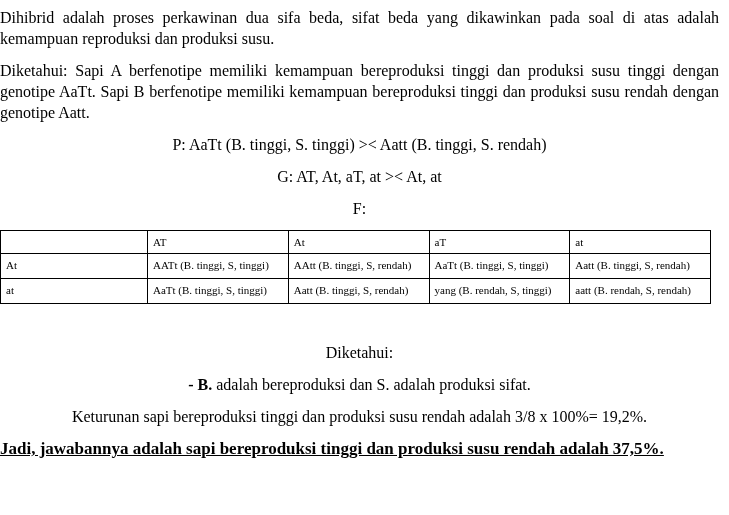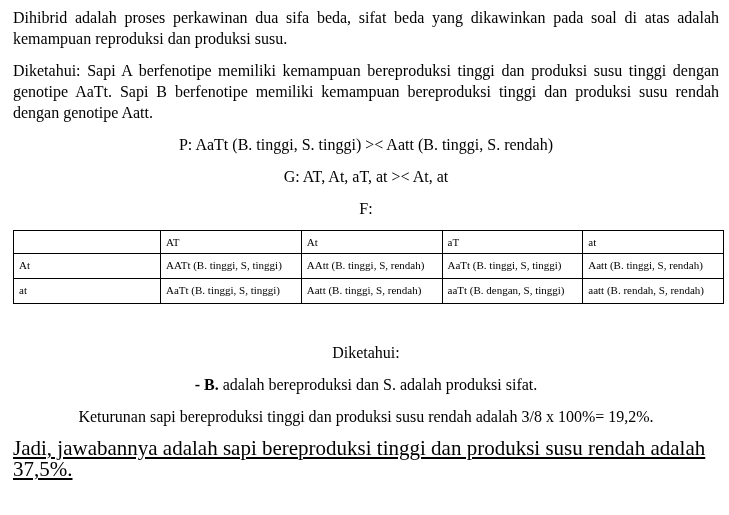--- a/index.html
+++ b/index.html
@@ -9,21 +9,21 @@
   }
   body {
     width: 729px;
     height: 515px;
     overflow: hidden;
     color: #000000;
     font-family: "Liberation Serif", serif;
     font-size: 16px;
   }
   .doc {
-    padding: 7px 10px 0 13px;
+    padding: 7px 10px 0 0;
   }
   .doc p {
     margin: 0 0 11px 0;
     line-height: 21px;
     text-align: justify;
   }
   .doc p.single {
     text-align: center;
   }
   table.punnett {
@@ -49,23 +49,23 @@
     padding-bottom: 0;
   }
   table.punnett td.cell {
     text-align: justify;
     margin-left: 36px;
   }
   .legend-bold {
     font-weight: bold;
   }
   p.conclusion {
-    font-weight: normal;
+    font-weight: bold;
     text-decoration: underline;
-    font-size: 21px;
+    font-size: 17px;
     text-align: left;
   }
 </style>
 </head>
 <body>
 
 <div class="doc">
 
   <p>Dihibrid adalah proses perkawinan dua sifa beda, sifat beda yang dikawinkan pada soal di atas adalah kemampuan reproduksi dan produksi susu.</p>
 
@@ -90,21 +90,21 @@
       <td class="rowhead">At</td>
       <td class="cell">AATt (B. tinggi, S, tinggi)</td>
       <td class="cell">AAtt (B. tinggi, S, rendah)</td>
       <td class="cell">AaTt (B. tinggi, S, tinggi)</td>
       <td class="cell">Aatt (B. tinggi, S, rendah)</td>
     </tr>
     <tr>
       <td class="rowhead">at</td>
       <td class="cell">AaTt (B. tinggi, S, tinggi)</td>
       <td class="cell">Aatt (B. tinggi, S, rendah)</td>
-      <td class="cell">aaTt (B. dengan, S, tinggi)</td>
+      <td class="cell">yang (B. rendah, S, tinggi)</td>
       <td class="cell">aatt (B. rendah, S, rendah)</td>
     </tr>
   </tbody>
     </table>
 
   <p class="single">Diketahui:</p>
 
   <p class="single"><span class="legend-bold">- B.</span><span> adalah bereproduksi dan S. adalah produksi sifat.</span></p>
 
   <p class="single">Keturunan sapi bereproduksi tinggi dan produksi susu rendah adalah 3/8 x 100%= 19,2%.</p>

